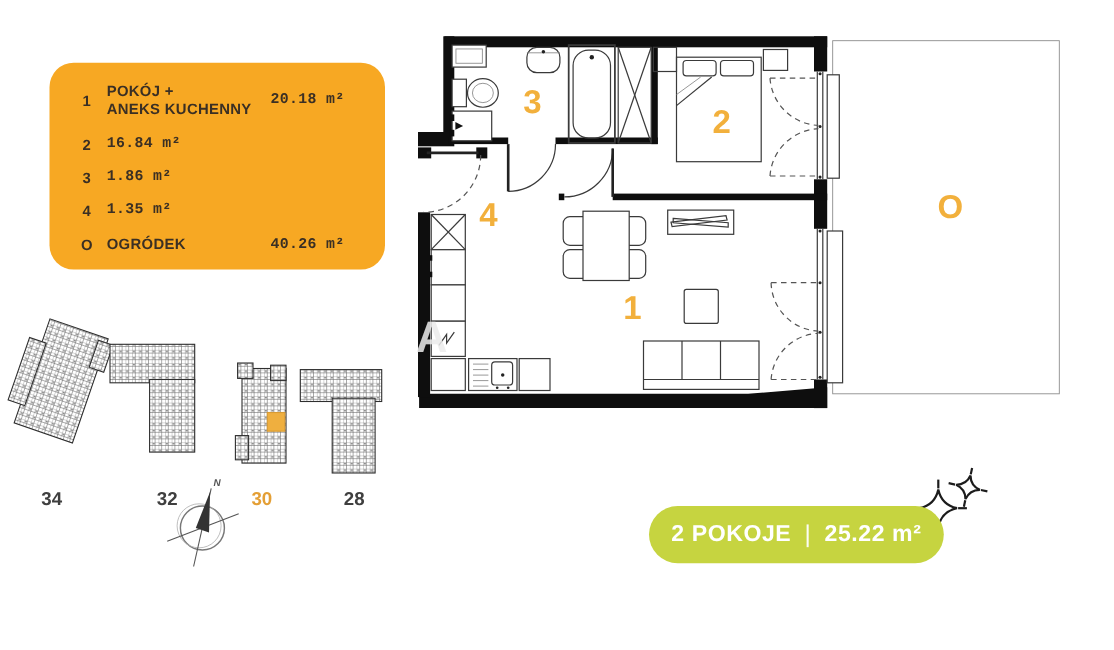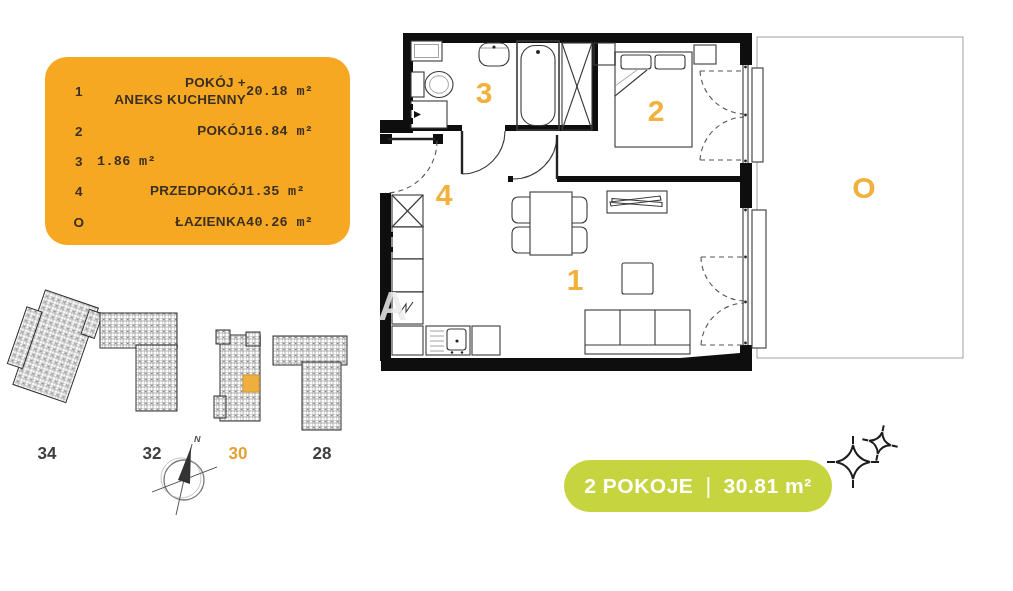--- a/index.html
+++ b/index.html
@@ -5,24 +5,24 @@
   html,body{margin:0;padding:0;background:#fff;}
   .stage{position:relative;width:1013px;height:591px;background:#fff;overflow:hidden;
          font-family:"Liberation Sans",sans-serif;}
   
   .legend{position:absolute;left:45px;top:57px;width:305px;height:188px;
           background:#F7A823;border-radius:22px;box-sizing:border-box;
           padding:18px 20px 14px 16px;display:flex;flex-direction:column;justify-content:space-between;}
   .leg-row{display:grid;grid-template-columns:36px 1fr 84px;align-items:center;
            color:#3A2F24;font-size:13.5px;font-weight:700;letter-spacing:.3px;}
   .leg-num{text-align:center;}
-  .leg-name{text-align:right;white-space:pre-line;line-height:1.25;}
+  .leg-name{text-align:left;white-space:pre-line;line-height:1.25;}
   .leg-area{text-align:left;font-family:Liberation Mono, monospace;}
   
-  .badge{position:absolute;left:564px;top:460px;width:268px;height:52px;background:#C6D440;
+  .badge{position:absolute;left:590px;top:460px;width:268px;height:52px;background:#C6D440;
          border-radius:26px;display:flex;align-items:center;justify-content:center;gap:12px;
          color:#fff;font-weight:800;font-size:21px;letter-spacing:.5px;}
   .badge .sep{font-weight:300;font-size:22px;opacity:.95;}
   
   .w{fill:#0e0e0e;stroke:none;}
   .f{fill:#fff;stroke:#3a3a3a;stroke-width:1.1;}
   .fn{fill:none;stroke:#3a3a3a;stroke-width:1.1;}
   .fn2{fill:none;stroke:#3a3a3a;stroke-width:1.6;}
   .thin{fill:none;stroke:#8a8a8a;stroke-width:.8;}
   .dsh{fill:none;stroke:#555;stroke-width:1.1;stroke-dasharray:5 4;}
@@ -44,35 +44,33 @@
   
   <div class="legend">
     <div class="leg-row">
       <span class="leg-num">1</span>
       <span class="leg-name">POKÓJ +
 ANEKS KUCHENNY</span>
       <span class="leg-area">20.18 m²</span>
     </div>
     <div class="leg-row">
       <span class="leg-num">2</span>
-      <span class="leg-name">POKÓJ</span>
       <span class="leg-area">16.84 m²</span>
     </div>
     <div class="leg-row">
       <span class="leg-num">3</span>
       <span class="leg-area">1.86 m²</span>
     </div>
     <div class="leg-row">
       <span class="leg-num">4</span>
-      <span class="leg-name">PRZEDPOKÓJ</span>
       <span class="leg-area">1.35 m²</span>
     </div>
     <div class="leg-row">
       <span class="leg-num">O</span>
-      <span class="leg-name">ŁAZIENKA</span>
+      <span class="leg-name">OGRÓDEK</span>
       <span class="leg-area">40.26 m²</span>
     </div>
   </div>
 
   
   <svg width="1013" height="591" viewBox="0 0 1013 591">
     <defs>
       <pattern id="bpat" patternUnits="userSpaceOnUse" width="6" height="6">
         <rect width="6" height="6" fill="#fff"></rect>
         <path d="M0 0H6M0 3H6M0 0V6M3 0V6" stroke="#6b6b6b" stroke-width="0.5"></path>
@@ -288,16 +286,16 @@
       <line class="sparkline" x1="880" y1="455" x2="880" y2="461"></line>
       <line class="sparkline" x1="868" y1="443" x2="862" y2="443"></line>
       <line class="sparkline" x1="892" y1="443" x2="898" y2="443"></line>
     </g>
   </svg>
 
   
   <div class="badge">
     <span>2 POKOJE</span>
     <span class="sep">|</span>
-    <span>30.81 m²</span>
+    <span>25.22 m²</span>
   </div>
 
 </div>
 
 </body></html>

